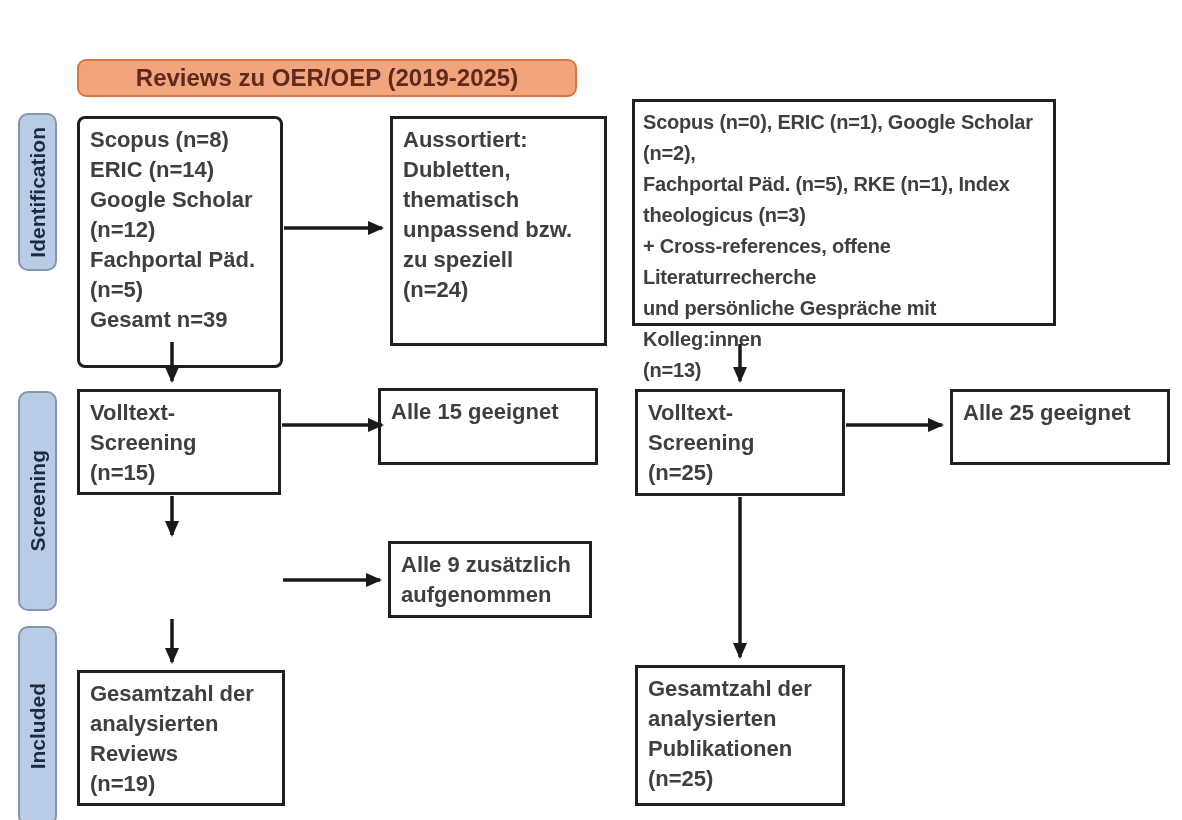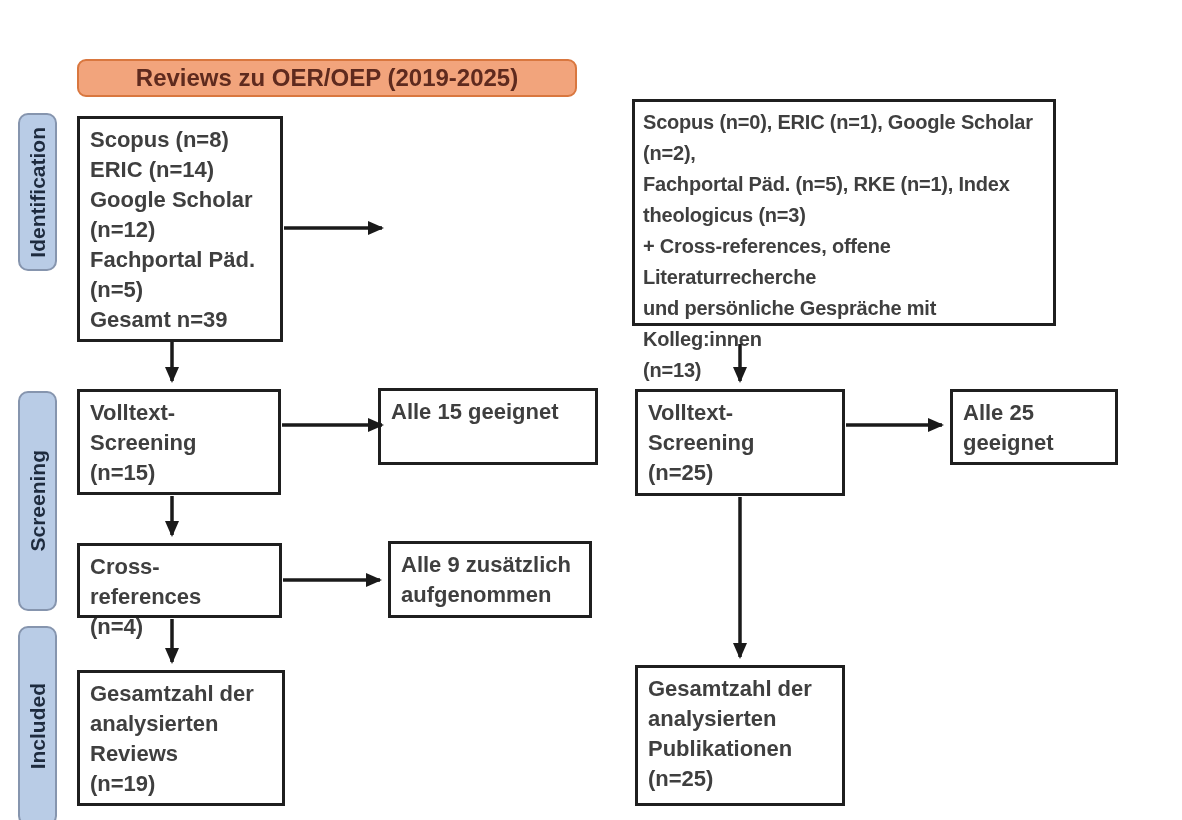--- a/index.html
+++ b/index.html
@@ -61,51 +61,55 @@
   <div class="stage-bar" style="left:18px; top:80px; width:39px; height:158px;">
     <span class="vtext">Identification</span>
   </div>
   <div class="stage-bar" style="left:18px; top:358px; width:39px; height:220px;">
     <span class="vtext">Screening</span>
   </div>
   <div class="stage-bar" style="left:18px; top:593px; width:39px; height:200px;">
     <span class="vtext">Included</span>
   </div>
 
-  <div class="flow-box" style="left:77px; top:83px; width:206px; height:226px;">Scopus (n=8)
+  <div class="flow-box" style="left:77px; top:83px; width:206px; height:252px;border-radius:8px;">Scopus (n=8)
 ERIC (n=14)
 Google Scholar
 (n=12)
 Fachportal Päd.
 (n=5)
 Gesamt n=39</div>
+  <div class="flow-box" style="left:390px; top:83px; width:217px; height:230px;">Aussortiert:
+Dubletten,
+thematisch
+unpassend bzw.
+zu speziell
+(n=24)</div>
   <div class="flow-box" style="left:77px; top:356px; width:204px; height:106px;">Volltext-
 Screening
 (n=15)</div>
   <div class="flow-box" style="left:378px; top:355px; width:220px; height:77px;">Alle 15 geeignet</div>
-  <div class="flow-box" style="left:77px; top:510px; width:205px; height:75px;">Cross-references
-(n=4)</div>
   <div class="flow-box" style="left:388px; top:508px; width:204px; height:77px;">Alle 9 zusätzlich
 aufgenommen</div>
   <div class="flow-box" style="left:77px; top:637px; width:208px; height:136px;">Gesamtzahl der
 analysierten
 Reviews
 (n=19)</div>
 
   <div class="flow-box dense" style="left:632px; top:66px; width:424px; height:227px;">Scopus (n=0), ERIC (n=1), Google Scholar (n=2),
 Fachportal Päd. (n=5), RKE (n=1), Index
 theologicus (n=3)
 + Cross-references, offene Literaturrecherche
 und persönliche Gespräche mit Kolleg:innen
 (n=13)
 Gesamt n=25</div>
   <div class="flow-box" style="left:635px; top:356px; width:210px; height:107px;">Volltext-
 Screening
 (n=25)</div>
-  <div class="flow-box" style="left:950px; top:356px; width:168px; height:76px;">Alle 25 geeignet</div>
+  <div class="flow-box" style="left:950px; top:356px; width:220px; height:76px;">Alle 25 geeignet</div>
   <div class="flow-box" style="left:635px; top:632px; width:210px; height:141px;">Gesamtzahl der
 analysierten
 Publikationen
 (n=25)</div>
 
   <svg class="arrows" width="1182" height="820" viewBox="0 0 1182 820">
     <defs>
       <marker id="ah" markerUnits="userSpaceOnUse" markerWidth="16" markerHeight="14" refX="14" refY="7" orient="auto">
         <path d="M0,0 L16,7 L0,14 Z" fill="#1a1a1a"></path>
       </marker>

